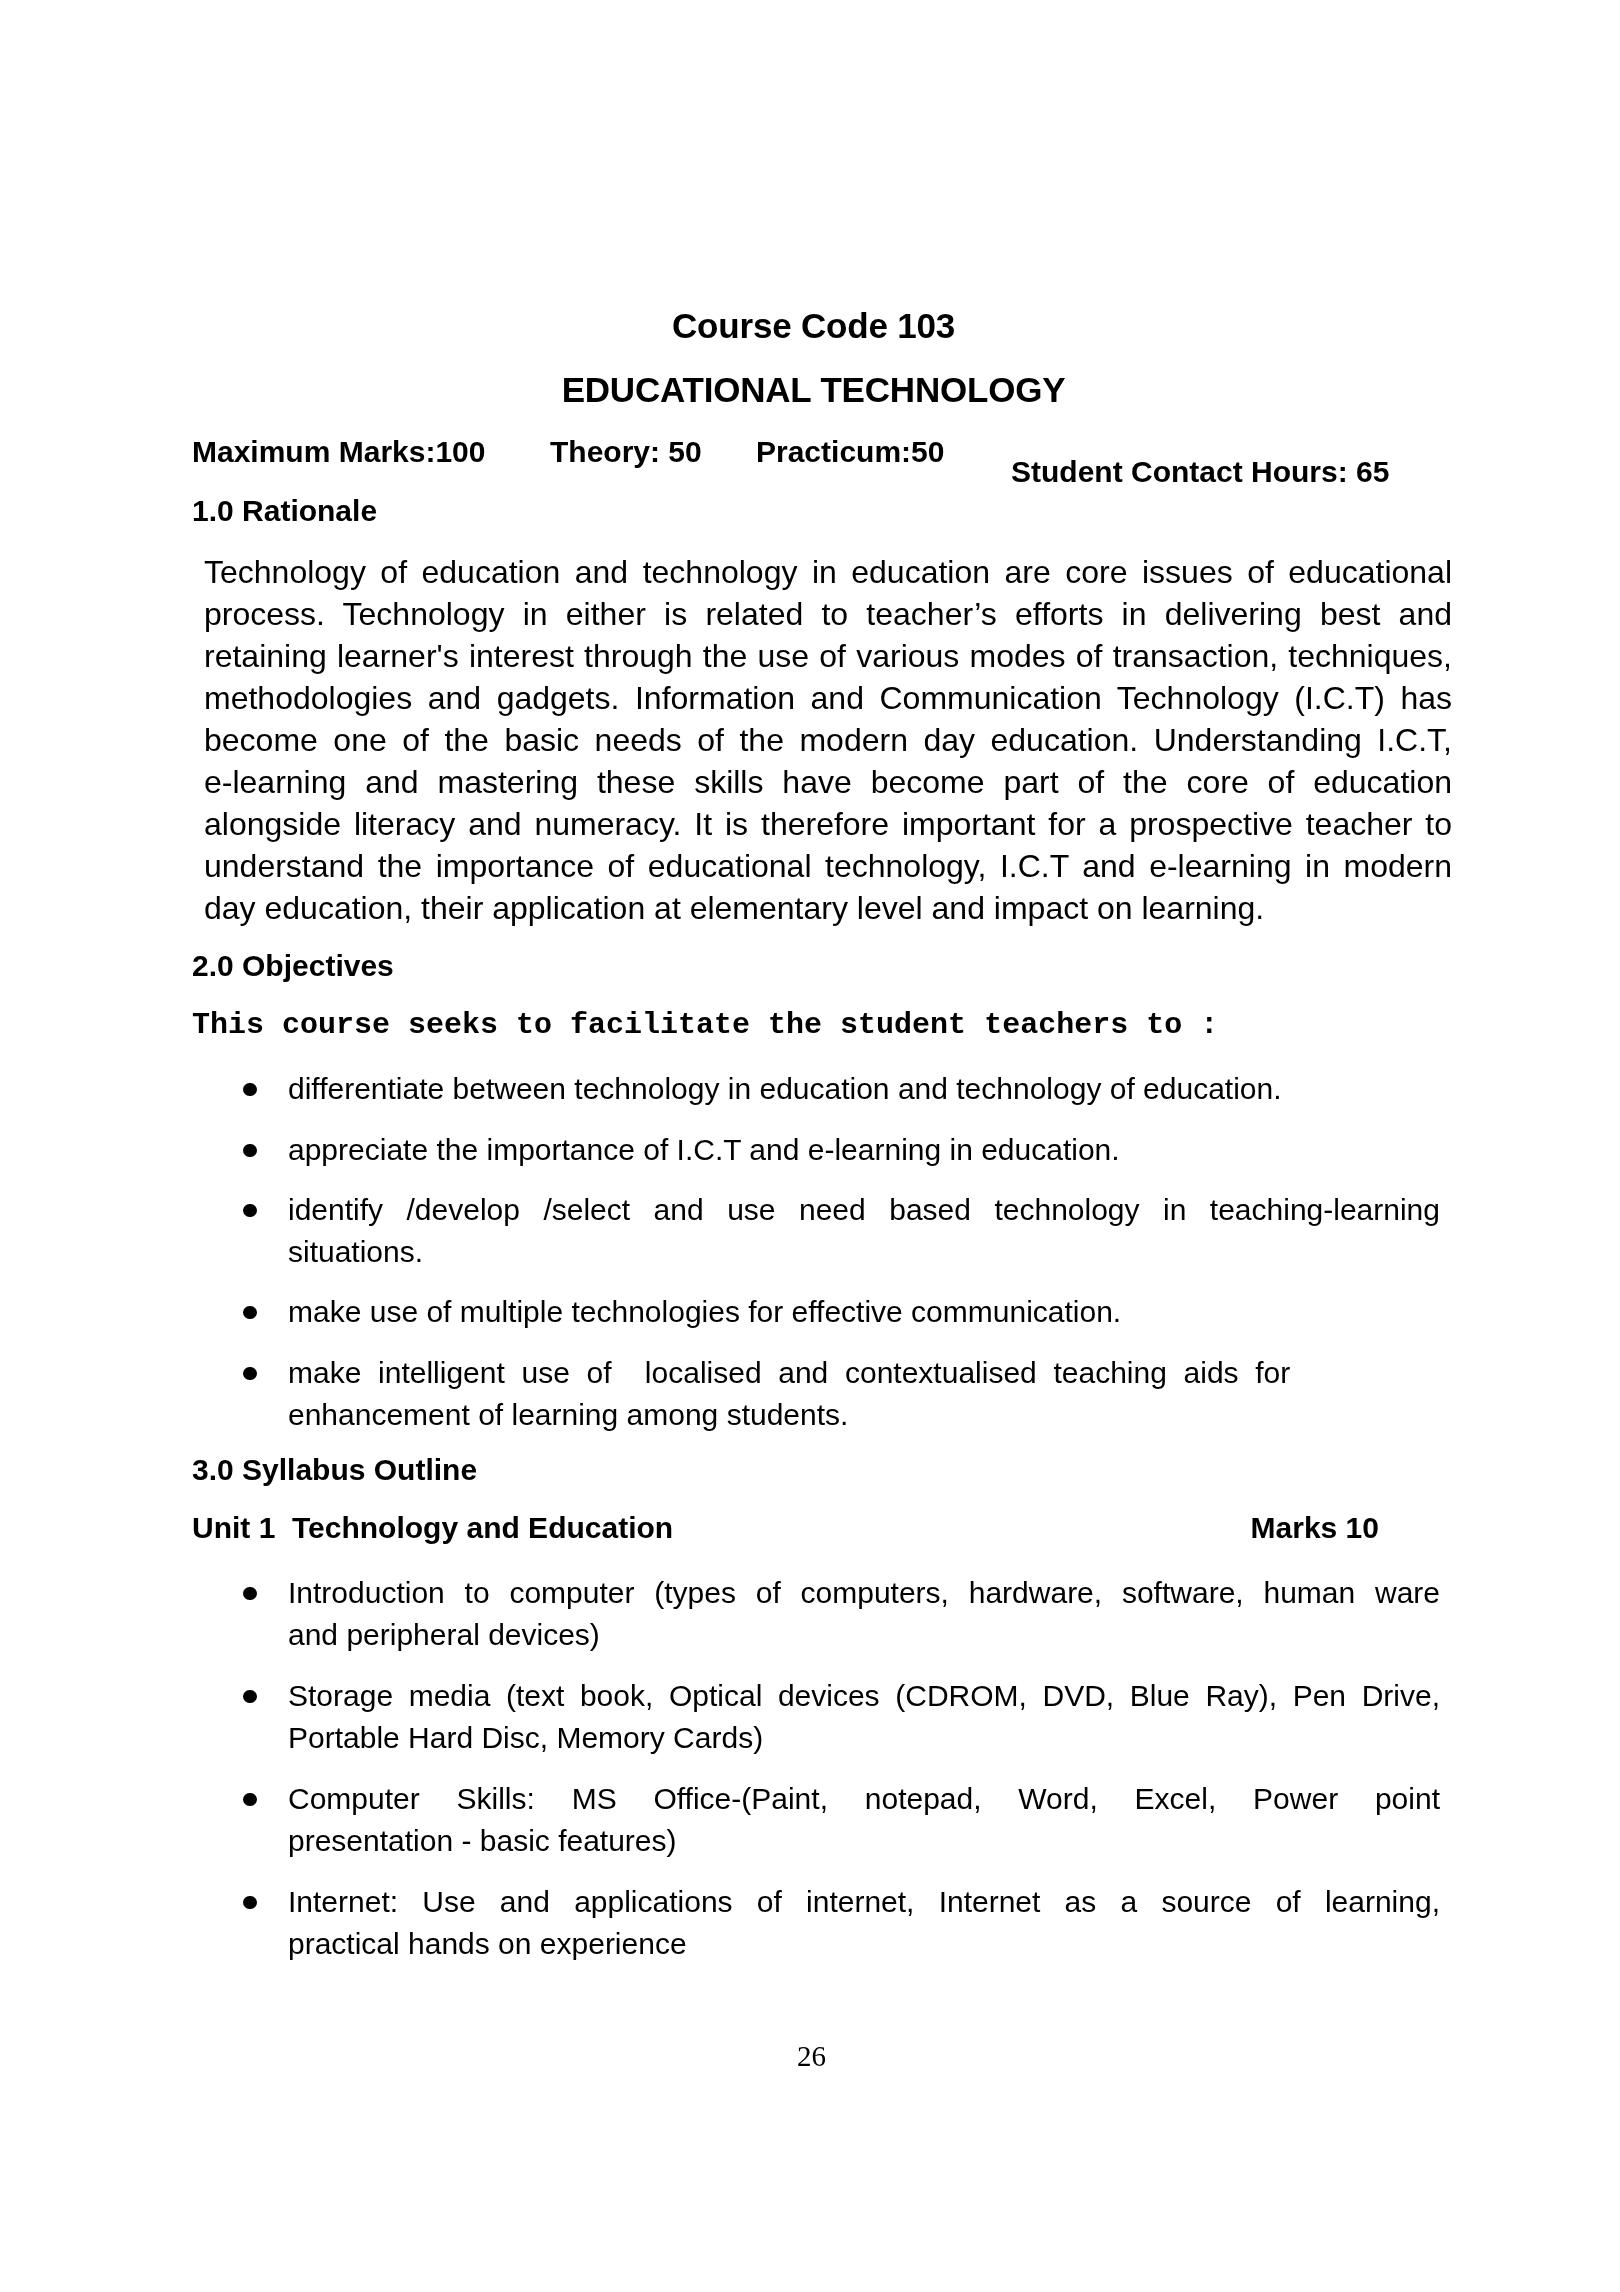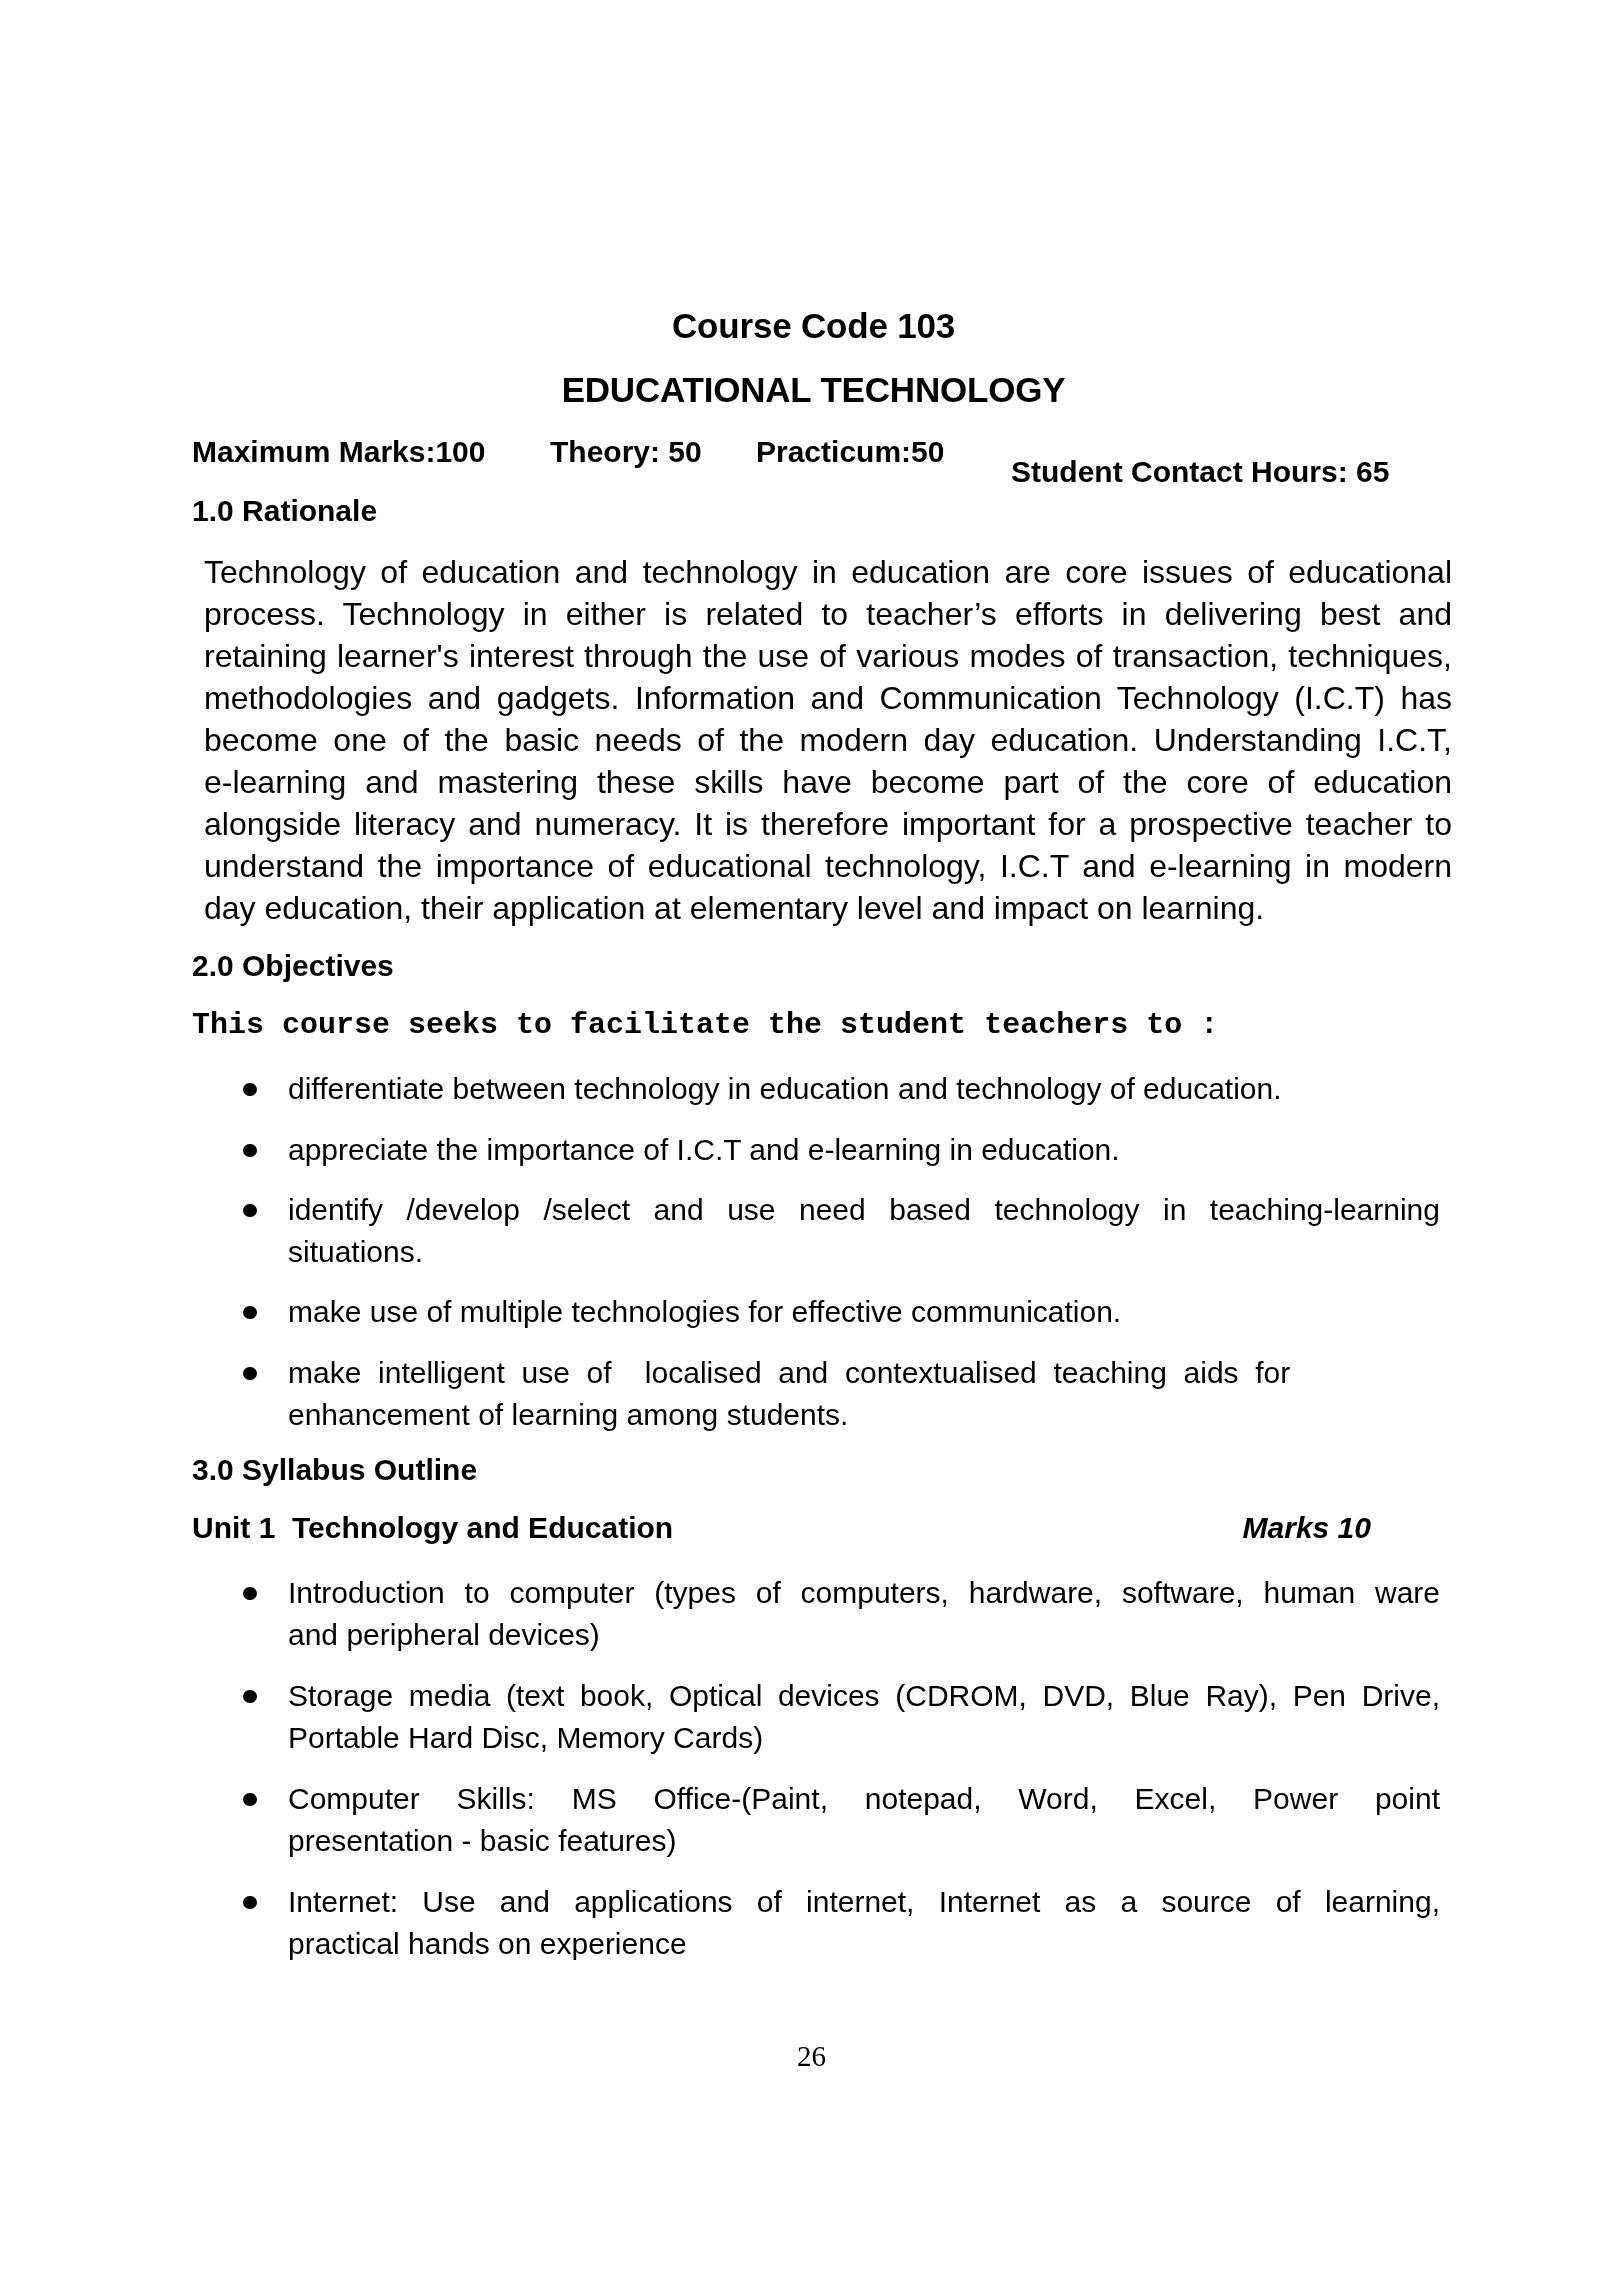--- a/index.html
+++ b/index.html
@@ -14,21 +14,21 @@
   .para { position: absolute; left: 192px; width: 1248px; font-size: 32px; line-height: 42px; text-align: justify; top: 551px; margin-left: 12px; }
   .para .line { display: block; text-align: justify; text-align-last: justify; height: 42px; white-space: nowrap; }
   .para .line.last { text-align-last: left; }
   .list { position: absolute; left: 0; width: 1620px; margin: 0; padding: 0; list-style: none; }
   .item { position: absolute; left: 0; width: 1620px; }
   .bullet { position: absolute; left: 243px; width: 13.7px; height: 13.7px; border-radius: 50%; background: #000; }
   .item-text { position: absolute; left: 288px; width: 1152px; font-size: 30px; line-height: 42px; }
   .item-text .line { display: block; white-space: nowrap; height: 42px; }
   .item-text .line.j { text-align: justify; text-align-last: justify; }
   .unit-row { position: absolute; top: 1511px; left: 192px; width: 1191px; font-size: 30px; font-weight: bold; }
-  .unit-row .marks { position: absolute; right: 12px; top: 0; font-style: italic; }
+  .unit-row .marks { position: absolute; right: 4px; top: 0; }
   .pagenum { font-size: 29px; top: 2040px; left: 797px; }
 </style>
 </head>
 <body>
 
 <div class="page">
 
   <div class="abs sans title" style="top:306px;">Course Code  103</div>
   <div class="abs sans title" style="top:370px;">EDUCATIONAL TECHNOLOGY</div>
 

